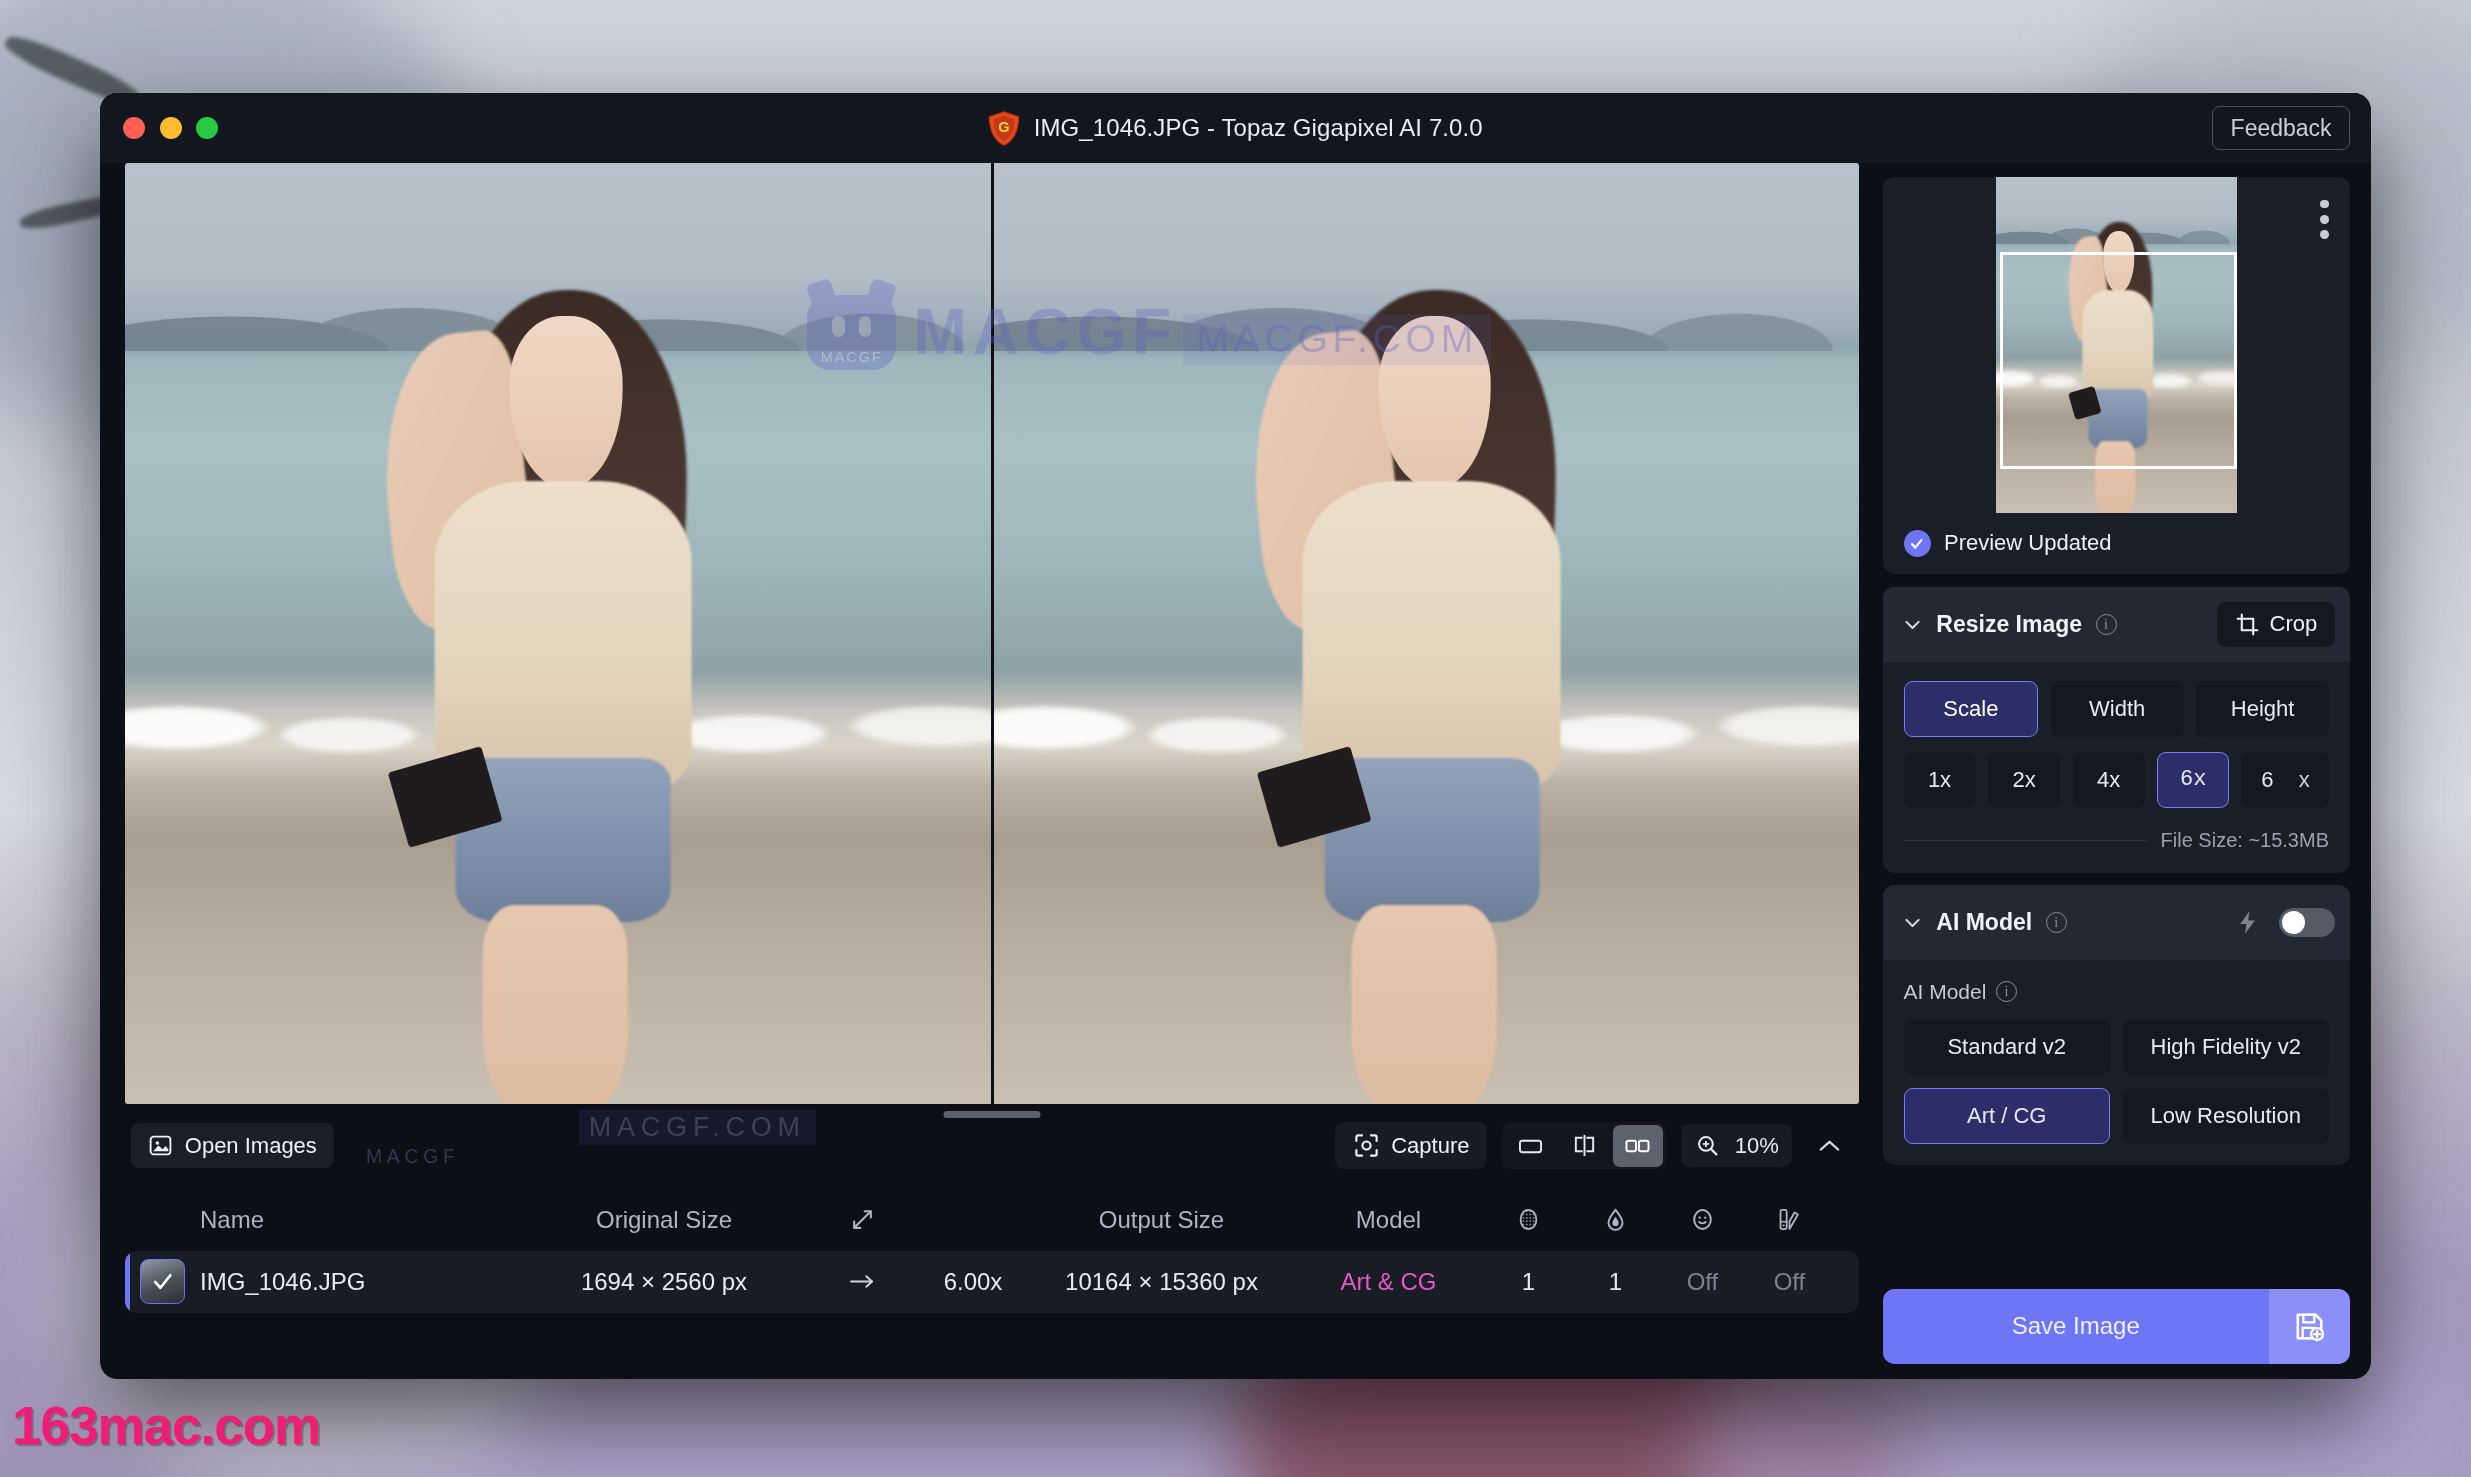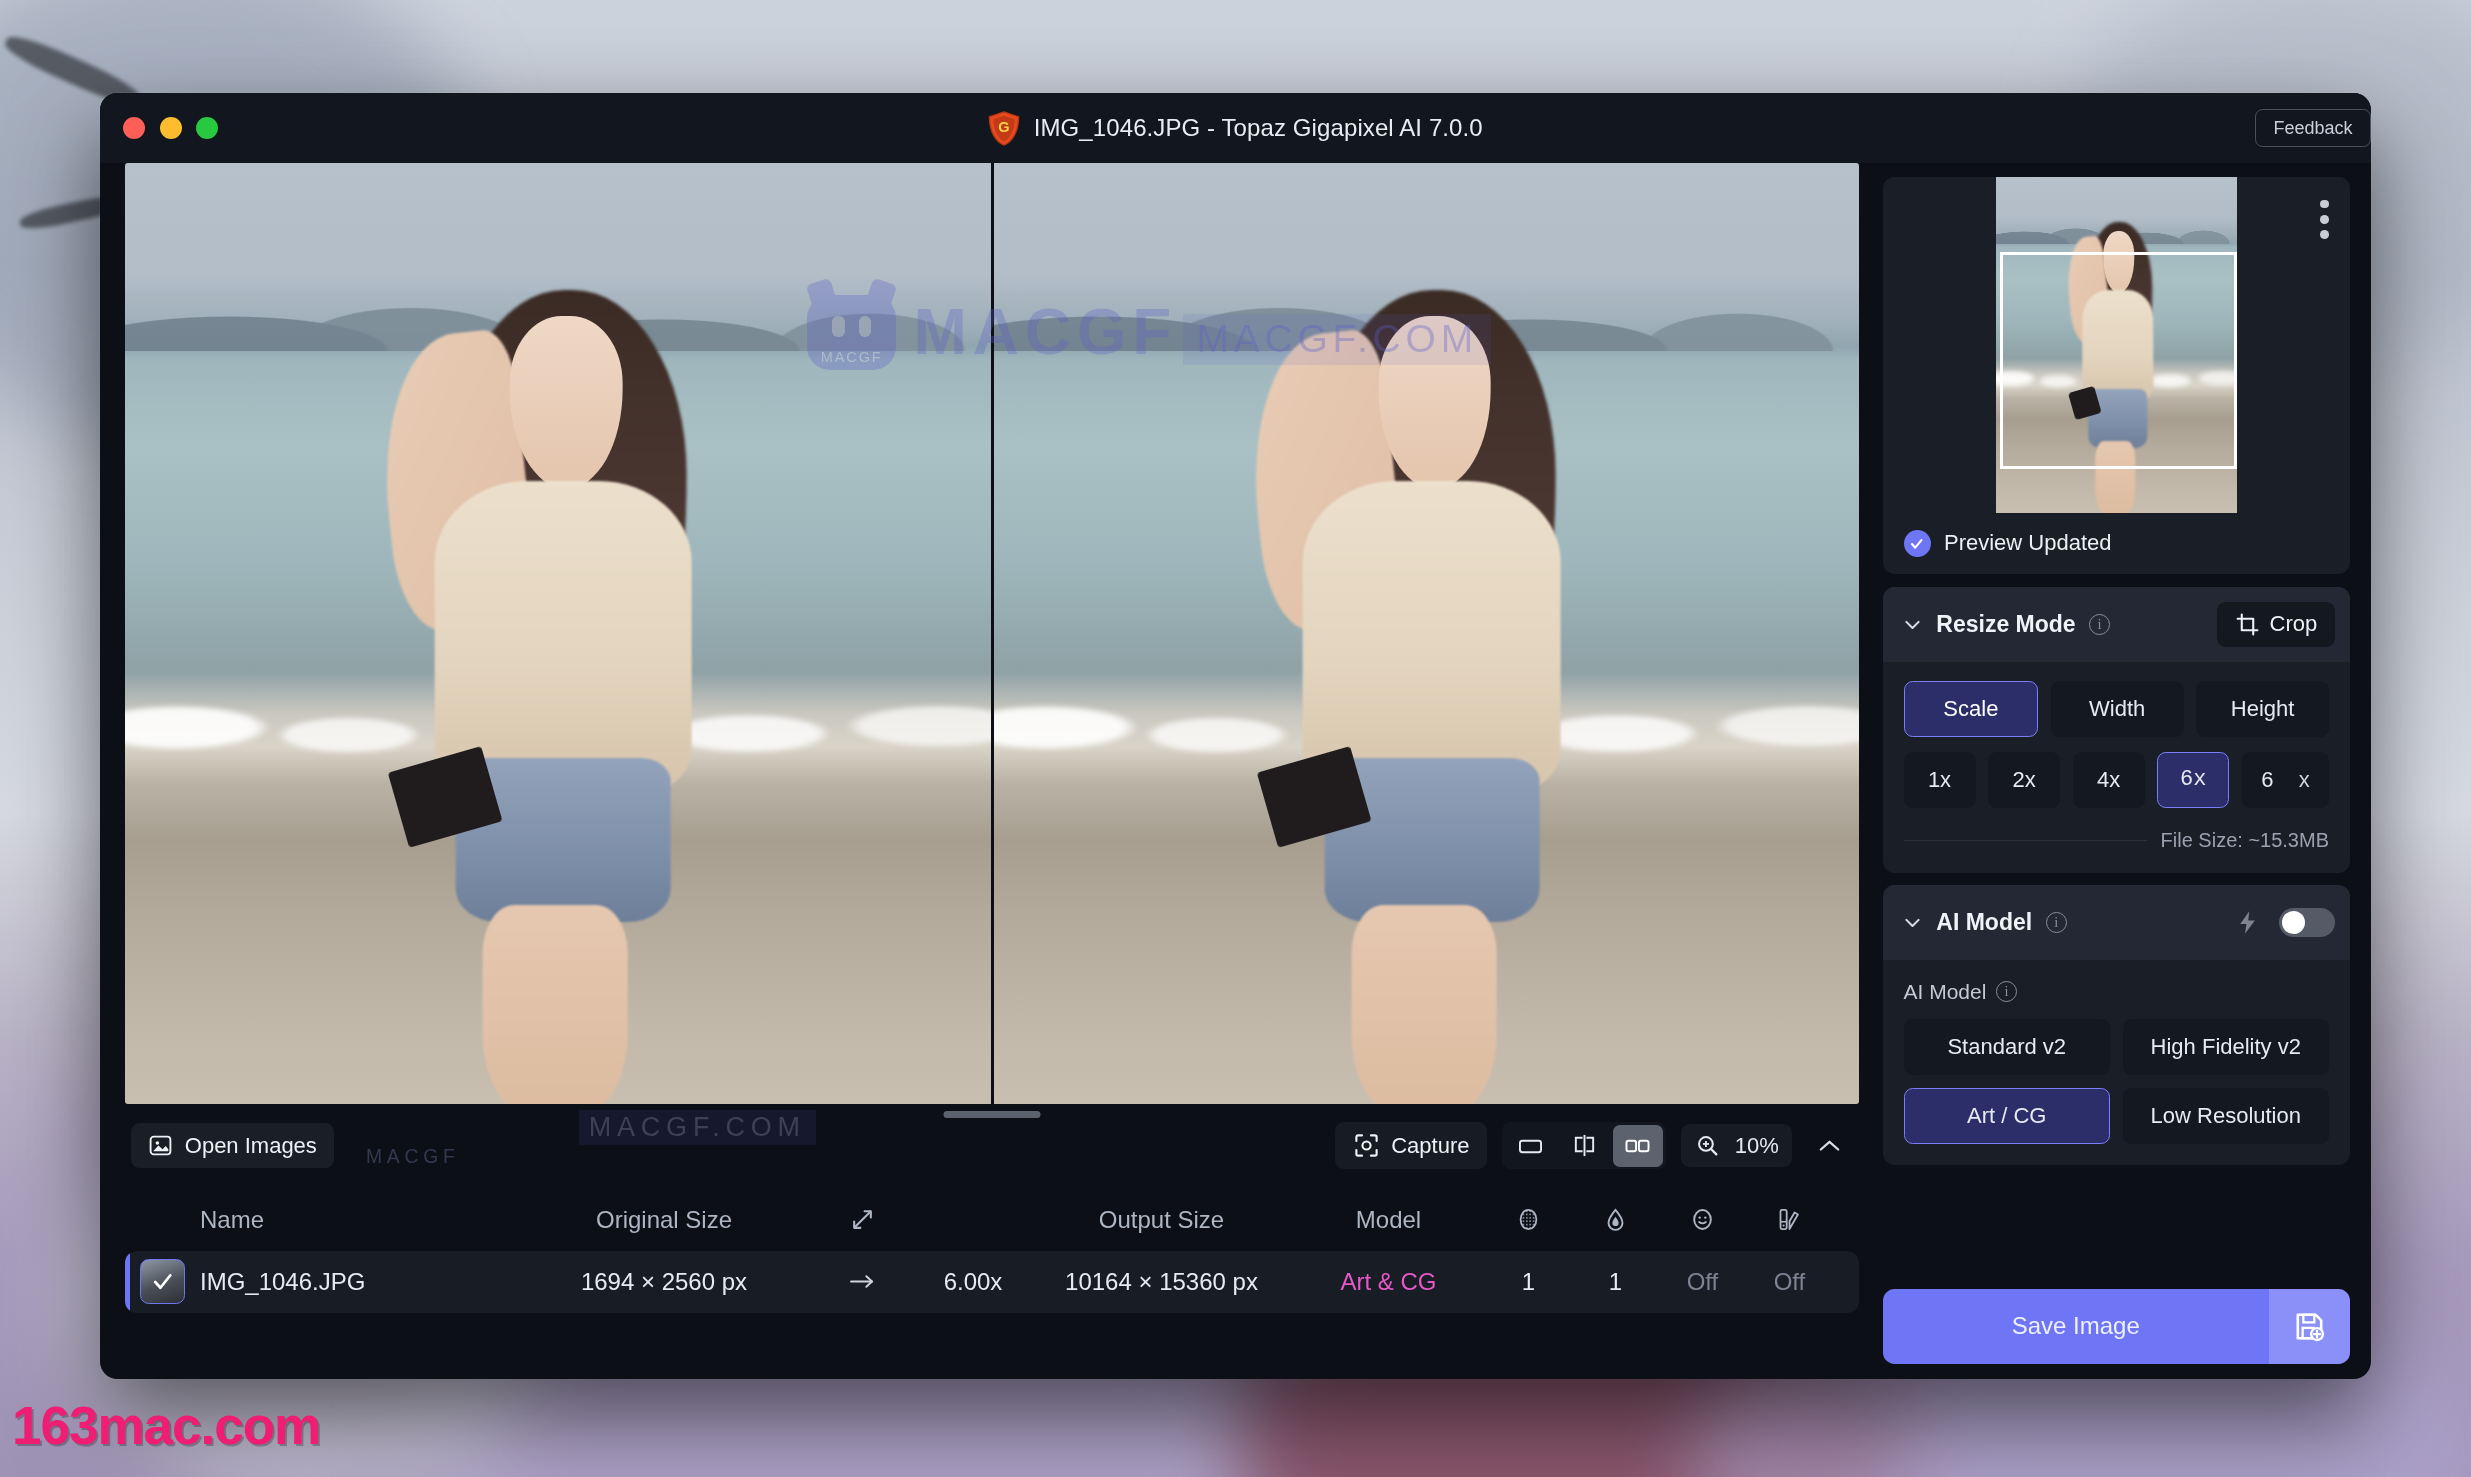--- a/index.html
+++ b/index.html
@@ -67,24 +67,24 @@
 
   #title-center {
     position:absolute; left:0; right:0; top:0; bottom:0;
     display:flex; align-items:center; justify-content:center; gap:13.5px;
     pointer-events:none;
   }
   #app-logo { width:32px; height:35px; display:block; }
   #title-text { font-size:24px; color:#e9ecf2; letter-spacing:0.1px; }
 
   #feedback-btn {
-    margin-left:auto; 
+    margin-left:auto; margin-right:21px;
     padding:7.7px 17.4px;
     border:1px solid #4a5160; border-radius:7.7px;
-    color:#c9cfdb; font-size:18px; background:transparent;
+    color:#c9cfdb; font-size:23px; background:transparent;
     cursor:pointer;
   }
 
   
   #win-body { flex:1; display:flex; min-height:0; padding:0 0 0 0; }
 
   
   #left-col { flex:1; min-width:0; display:flex; flex-direction:column; padding:0 9.7px 0 25px; }
 
   #viewer-wrap { position:relative; margin-top:0; }
@@ -632,21 +632,21 @@
         </div>
       </div>
 
       <div id="settings-scroll">
 
         <div class="card">
           <div class="panel-head">
             <svg class="chev" viewBox="0 0 24 24">
               <path d="M5 9 L12 16 L19 9" fill="none" stroke="#d7dbe4" stroke-width="2.4" stroke-linecap="round" stroke-linejoin="round"></path>
             </svg>
-            <span class="panel-title">Resize Mode</span>
+            <span class="panel-title">Resize Image</span>
             <span class="info-i">i</span>
             <div id="crop-btn">
               <svg width="25" height="25" viewBox="0 0 24 24">
                 <path d="M6.5 2.5 V17.5 H21.5" fill="none" stroke="#eef1f6" stroke-width="2" stroke-linecap="round" stroke-linejoin="round"></path>
                 <path d="M2.5 6.5 H17.5 V21.5" fill="none" stroke="#eef1f6" stroke-width="2" stroke-linecap="round" stroke-linejoin="round"></path>
               </svg>
               <span>Crop</span>
             </div>
           </div>
           <div class="panel-body">

